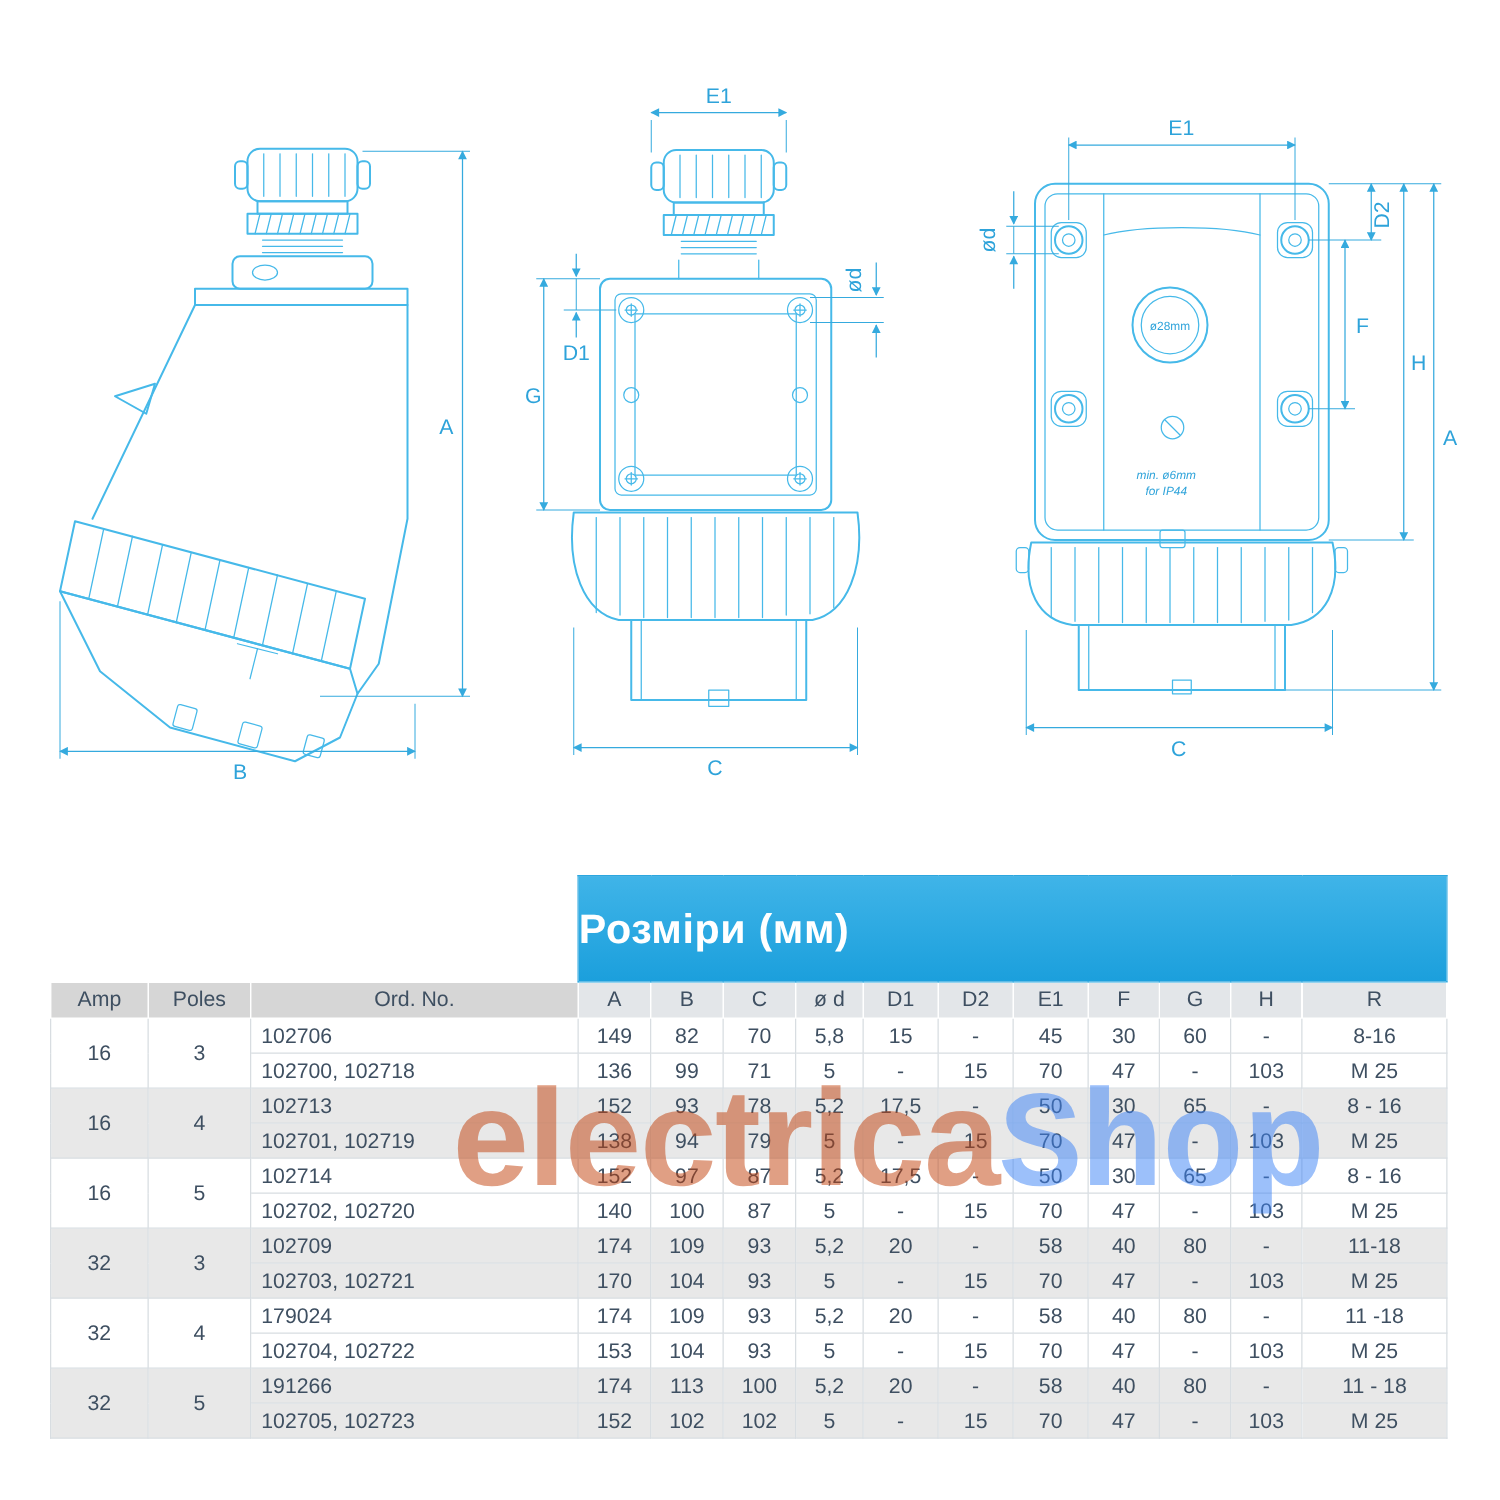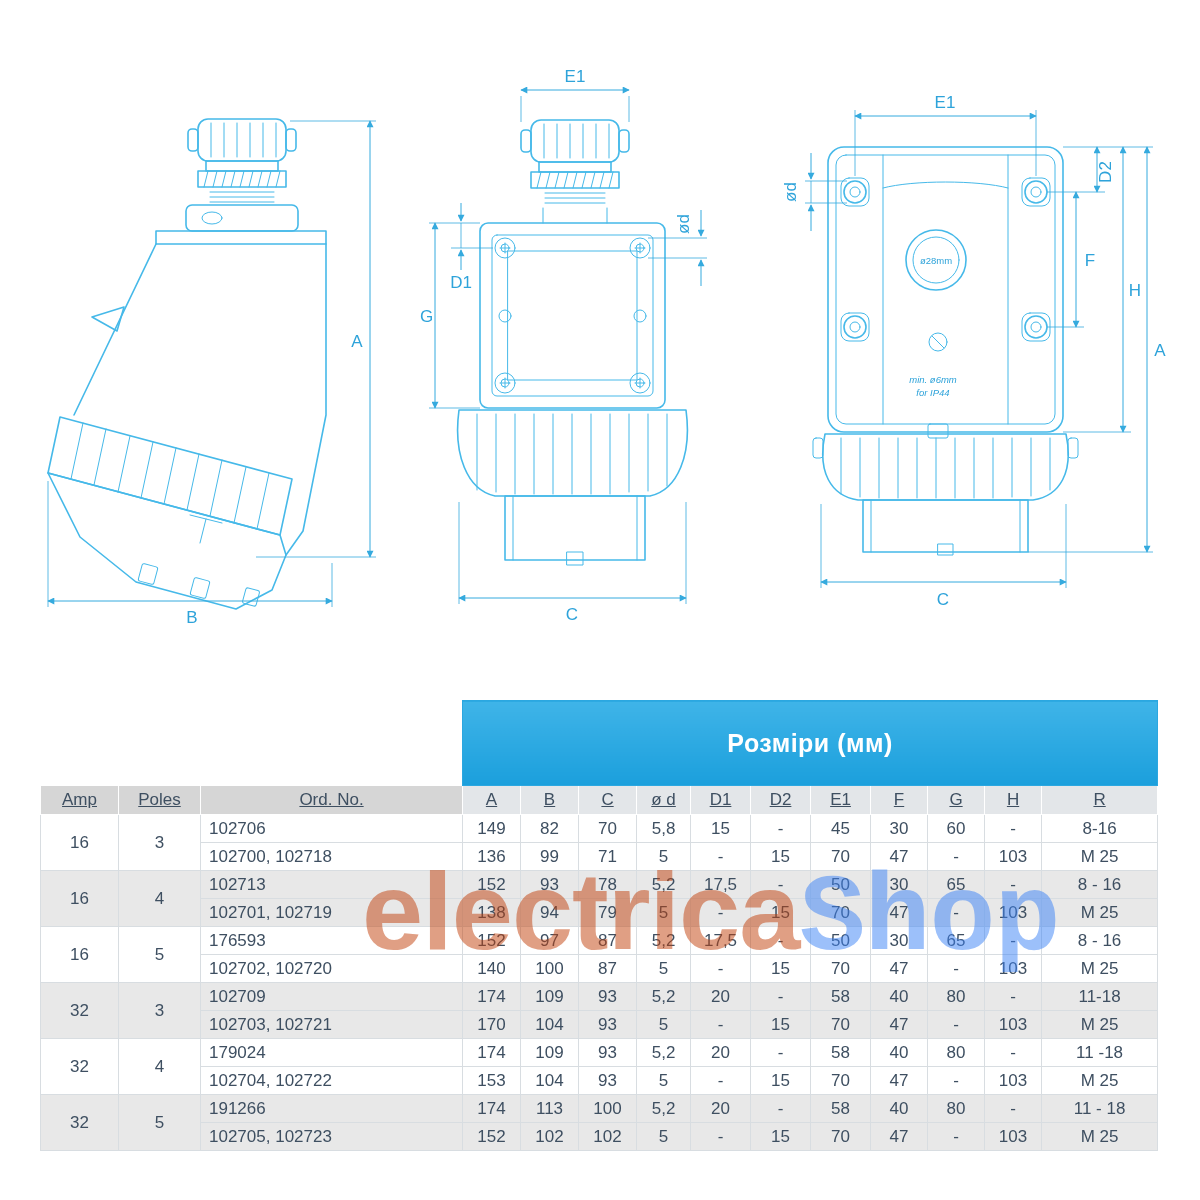--- a/index.html
+++ b/index.html
@@ -15,26 +15,26 @@
   .ext{stroke:#35aade;stroke-width:0.8;fill:none;}
   .dl{fill:#2ea3da;font-size:17px;font-family:"Liberation Sans",sans-serif;}
   .tiny{fill:#2ea3da;font-size:9.5px;font-family:"Liberation Sans",sans-serif;}
 
   
   .table-wrap{position:absolute;left:40px;top:700px;width:1117px;z-index:2;}
   table{border-collapse:collapse;table-layout:fixed;width:1117px;color:#3e4f61;}
   td,th{padding:0;font-weight:normal;overflow:hidden;white-space:nowrap;}
   .band-left{border:none;background:transparent;}
   .band{
-    height:84px;text-align:center;vertical-align:middle;
+    height:84px;vertical-align:middle;
     background:linear-gradient(#3fb4e8,#1b9fdc);
-    color:#ffffff;font-size:25px;font-weight:bold;letter-spacing:0.5px;
+    color:#ffffff;font-size:33px;font-weight:bold;letter-spacing:0.5px;
     border:1px solid #2ba7e0;
   }
-  tr.hdr th{height:28px;font-size:17px;text-align:center;vertical-align:middle;border:1px solid #ffffff;text-decoration:underline;}
+  tr.hdr th{height:28px;font-size:17px;text-align:center;vertical-align:middle;border:1px solid #ffffff;}
   th.lh{background:#d6d6d6;}
   th.dh{background:#e3e6e9;}
   tbody td{
     height:27px;font-size:17px;text-align:center;vertical-align:middle;
     border:1px solid #d8dde1;
   }
   tbody tr.g-odd td{background:#e8e8e8;}
   tbody tr.g-even td{background:#ffffff;}
   td.ord-cell{text-align:left;padding-left:8px;}
 
@@ -410,21 +410,21 @@
           <td class="val-cell">15</td>
           <td class="val-cell">70</td>
           <td class="val-cell">47</td>
           <td class="val-cell">-</td>
           <td class="val-cell">103</td>
           <td class="val-cell">M 25</td>
         </tr>
         <tr class="g-even">
           <td rowspan="2" class="group-cell">16</td>
           <td rowspan="2" class="group-cell">5</td>
-          <td class="ord-cell">176593</td>
+          <td class="ord-cell">102714</td>
           <td class="val-cell">152</td>
           <td class="val-cell">97</td>
           <td class="val-cell">87</td>
           <td class="val-cell">5,2</td>
           <td class="val-cell">17,5</td>
           <td class="val-cell">-</td>
           <td class="val-cell">50</td>
           <td class="val-cell">30</td>
           <td class="val-cell">65</td>
           <td class="val-cell">-</td>

